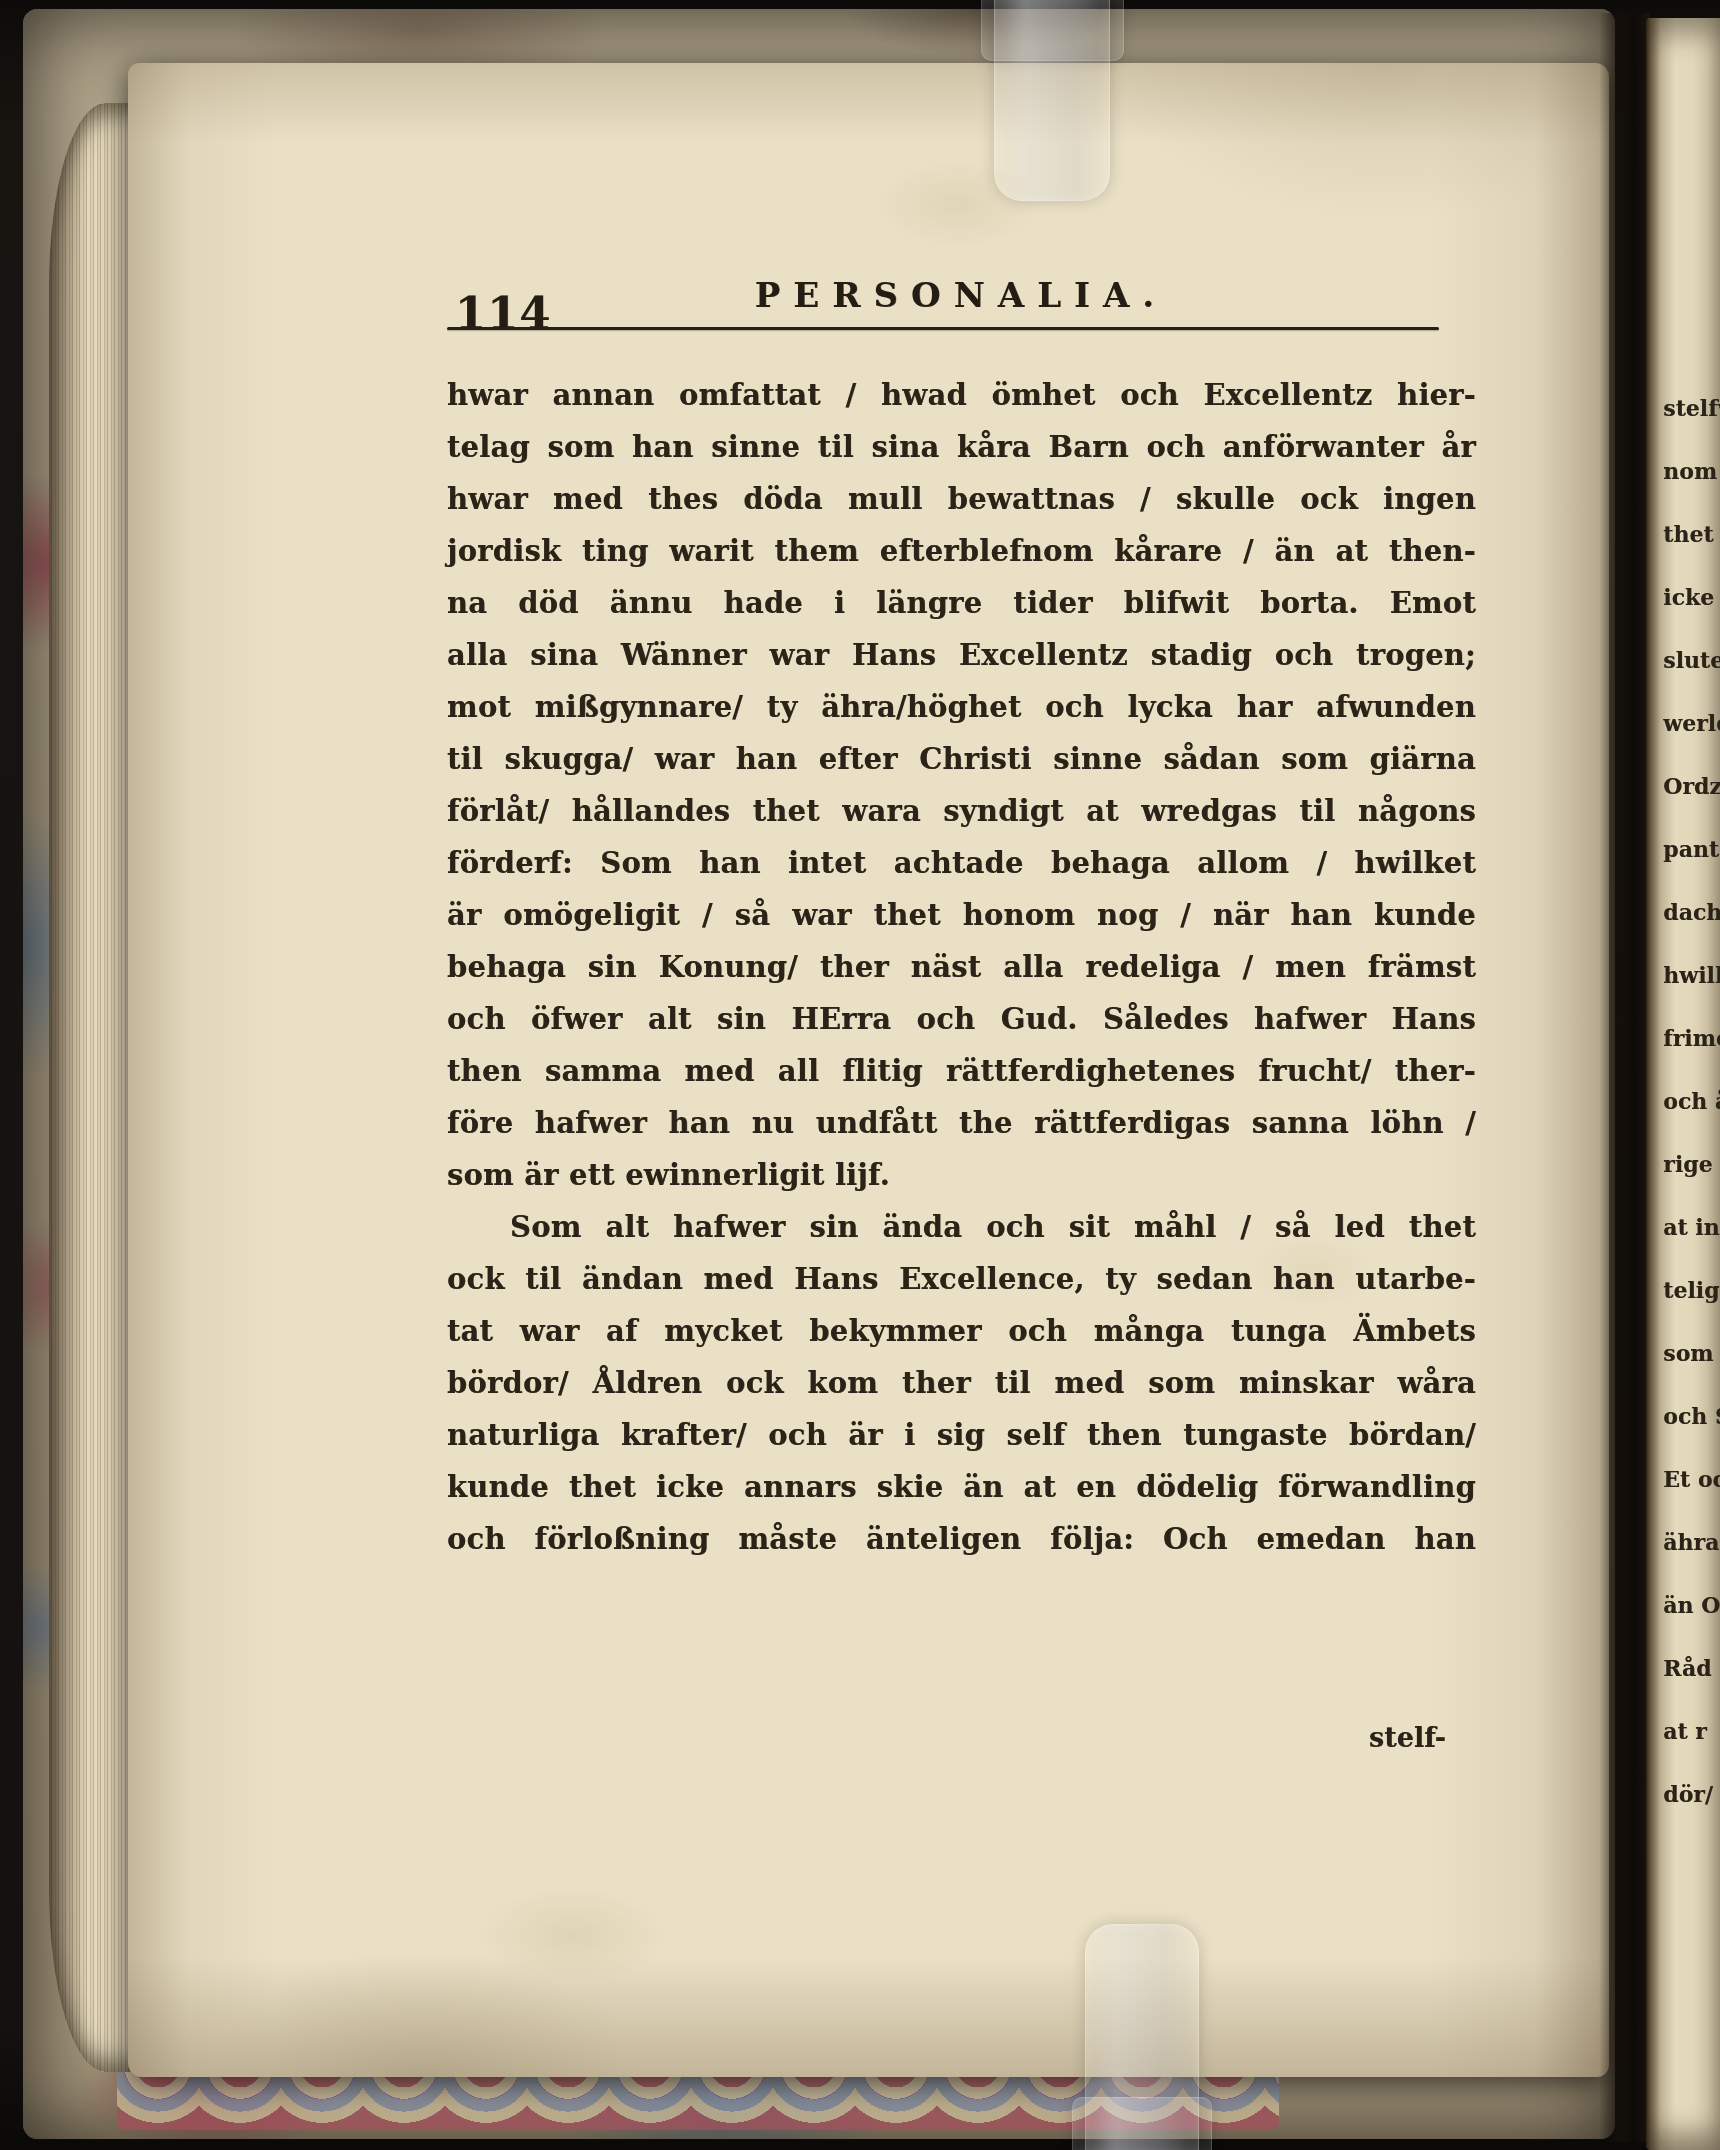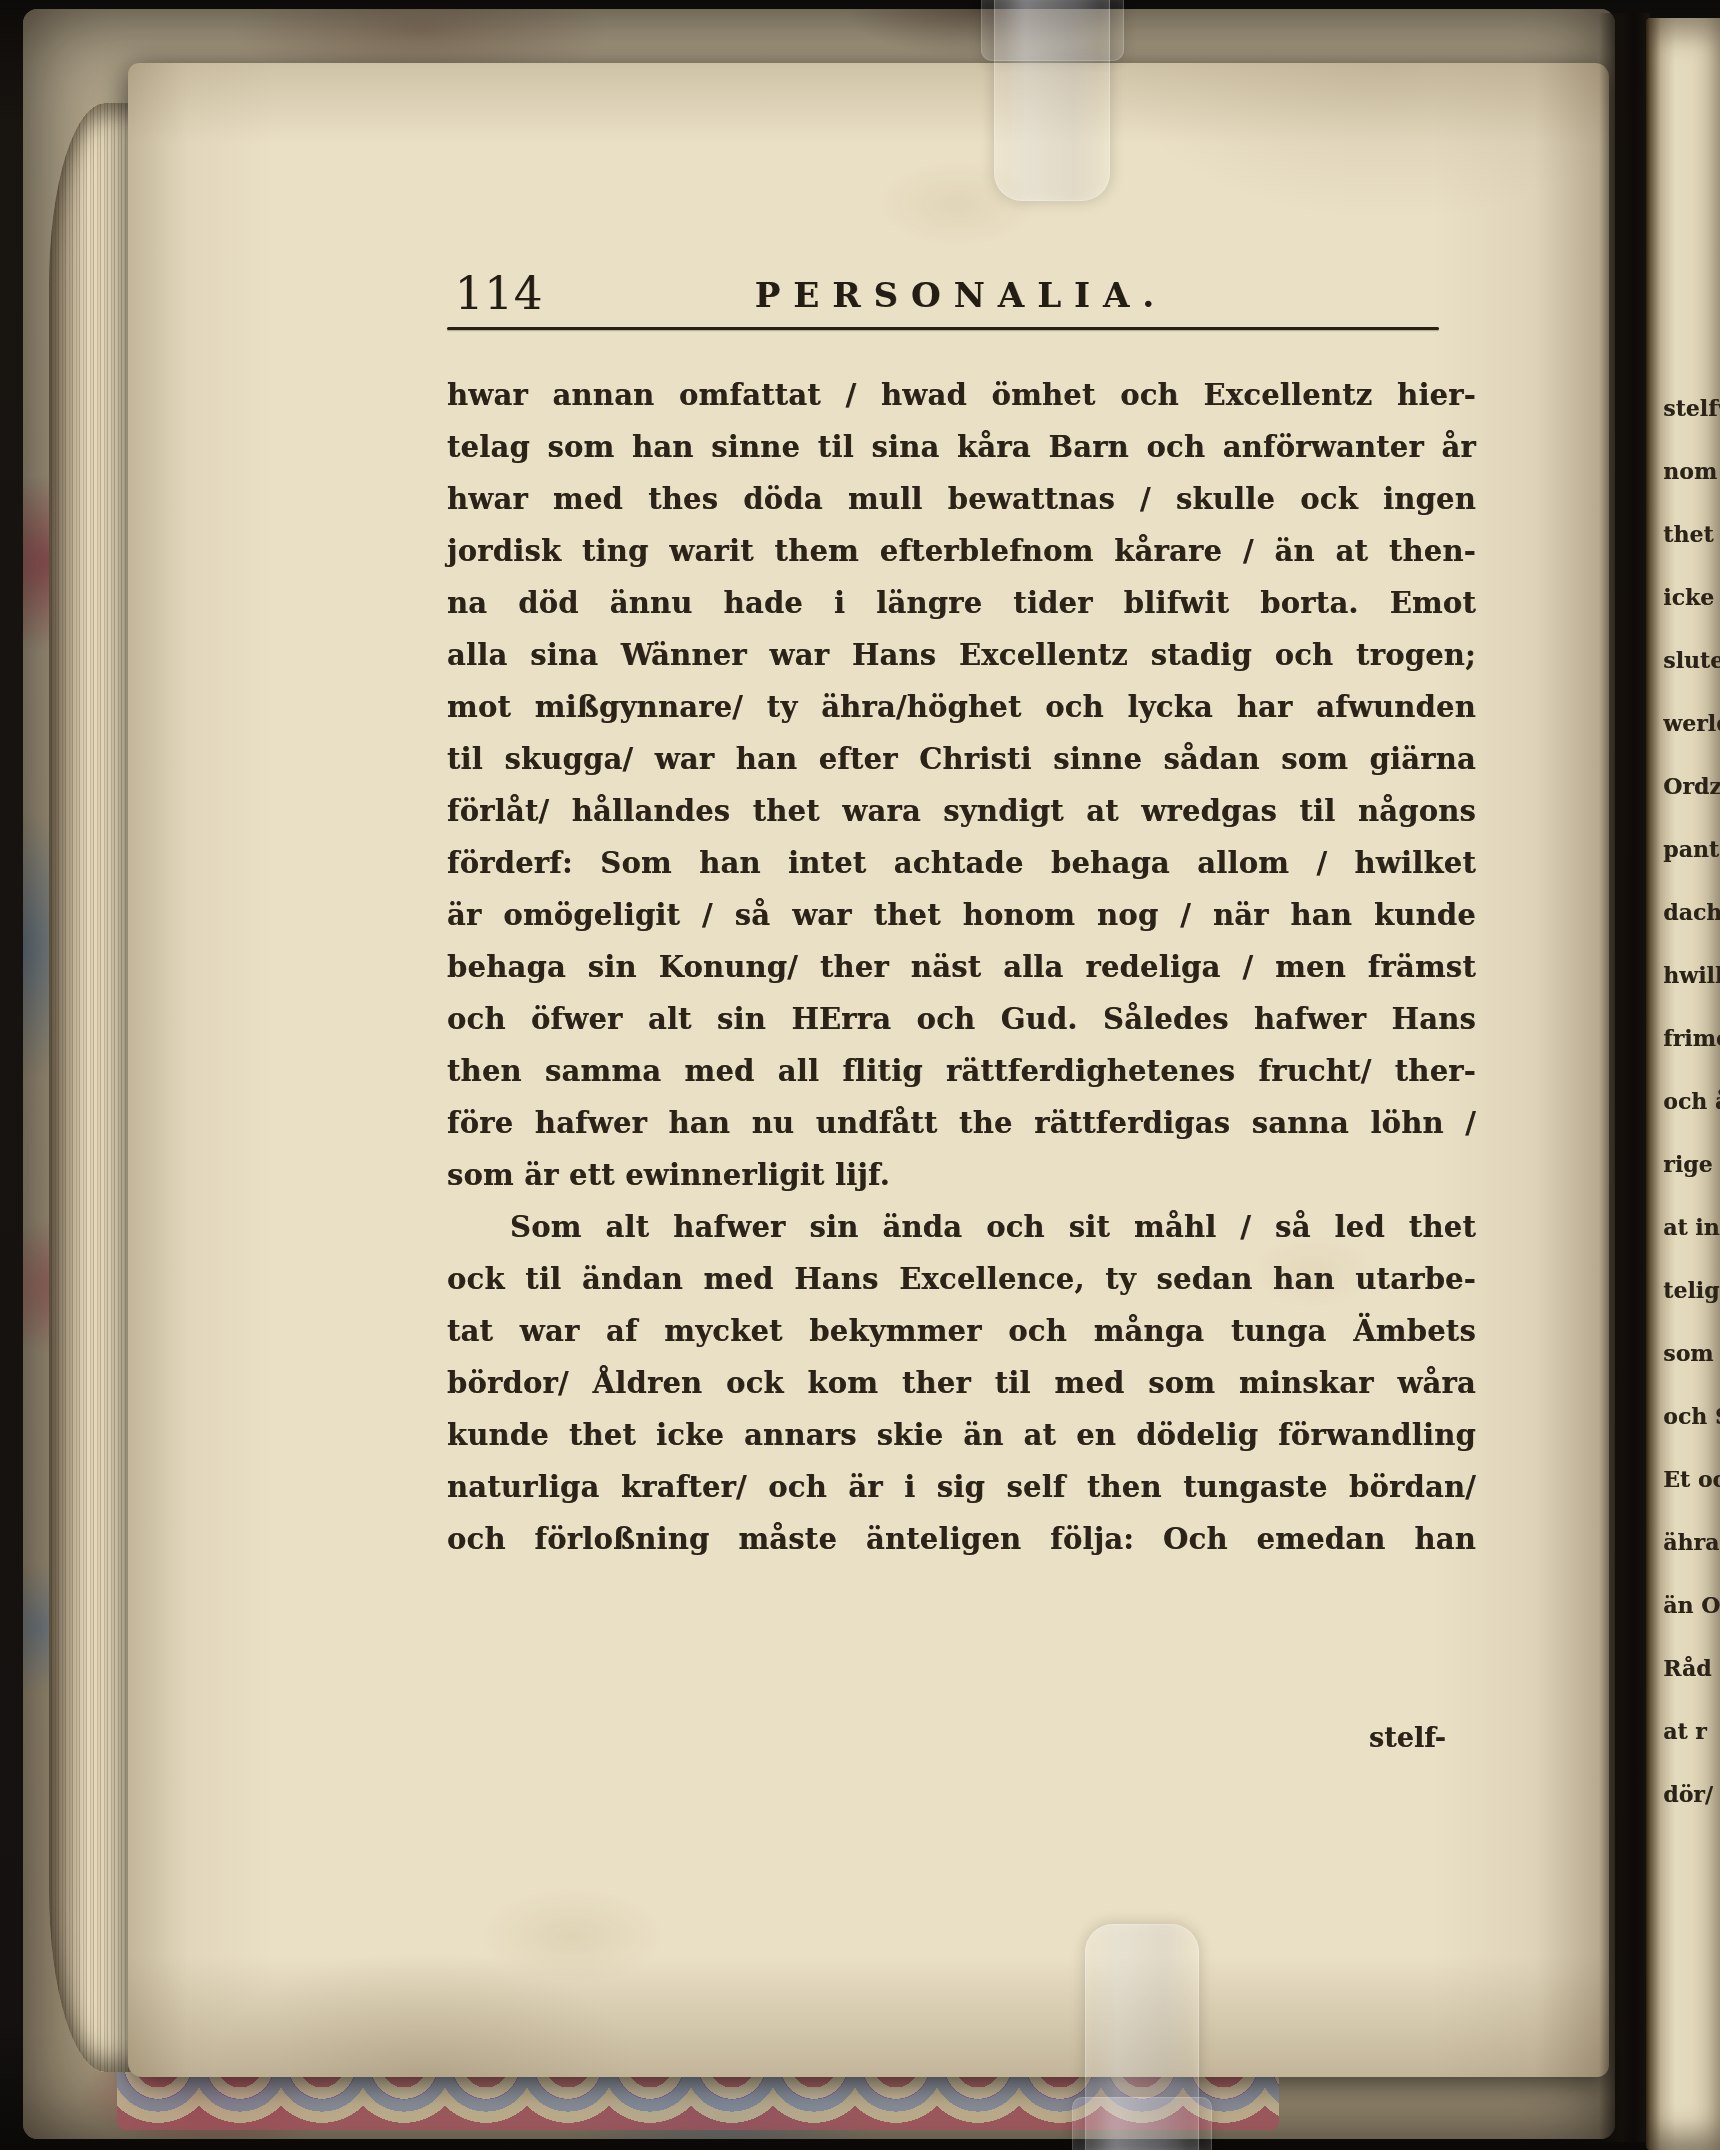--- a/index.html
+++ b/index.html
@@ -66,22 +66,22 @@
   .main-page::before {  
     content:""; position:absolute; inset:0; border-radius:inherit; pointer-events:none;
     background:
       radial-gradient(ellipse 113px 61px at 56% 7%, rgba(150,120,70,.10), transparent 70%),
       radial-gradient(ellipse 130px 69px at 30% 93%, rgba(150,120,70,.12), transparent 70%),
       radial-gradient(ellipse 87px 52px at 80% 60%, rgba(150,120,70,.07), transparent 70%);
   }
 
   .head-row { position:absolute; left:319px; top:200px; width:1028px; height:65px; }
   .page-number {
-    position:absolute; left:7.8px; top:4px;
-    font-size:45px; font-weight:normal; color:#241d14; letter-spacing:0.9px;
+    position:absolute; left:7.8px; top:24px;
+    font-size:45px; font-weight:bold; color:#241d14; letter-spacing:0.9px;
     text-shadow:0.4px 0.4px 0 rgba(36,29,20,.4);
   }
   .running-title {
     position:absolute; left:0; right:0; top:0; text-align:center;
     font-size:34px; line-height:65px; font-weight:bold; letter-spacing:13px;
     color:#241d14; text-shadow:0.4px 0.4px 0 rgba(36,29,20,.4);
   }
   .head-rule {
     position:absolute; left:319px; top:264px; width:992px; height:3px;
     background:#281f15; border-radius:1.7px;
@@ -161,22 +161,22 @@
       <div class="line just">är omögeligit / så war thet honom nog / när han kunde</div>
       <div class="line just">behaga sin Konung/ ther näst alla redeliga / men främst</div>
       <div class="line just">och öfwer alt sin HErra och Gud.  Således hafwer Hans</div>
       <div class="line just">then samma med all flitig rättferdighetenes frucht/ ther-</div>
       <div class="line just">före hafwer han nu undfått the rättferdigas sanna löhn /</div>
       <div class="line">som är ett ewinnerligit lijf.</div>
       <div class="line just indent">Som alt hafwer sin ända och sit måhl / så led thet</div>
       <div class="line just">ock til ändan med Hans Excellence, ty sedan han utarbe-</div>
       <div class="line just">tat war af mycket bekymmer och många tunga Ämbets</div>
       <div class="line just">bördor/ Åldren ock kom ther til med som minskar wåra</div>
+      <div class="line just">naturliga krafter/ och är i sig self then tungaste bördan/</div>
       <div class="line just">kunde thet icke annars skie än at en dödelig förwandling</div>
-      <div class="line just">naturliga krafter/ och är i sig self then tungaste bördan/</div>
       <div class="line just">och förloßning måste änteligen följa:  Och emedan han</div>
     </div>
   <div class="catchword">stelf-</div>
 </div>
 
 <div class="gutter"></div>
 
 <div class="right-page">
   <div class="right-text">
       <div class="rline">stelfwer he</div>

